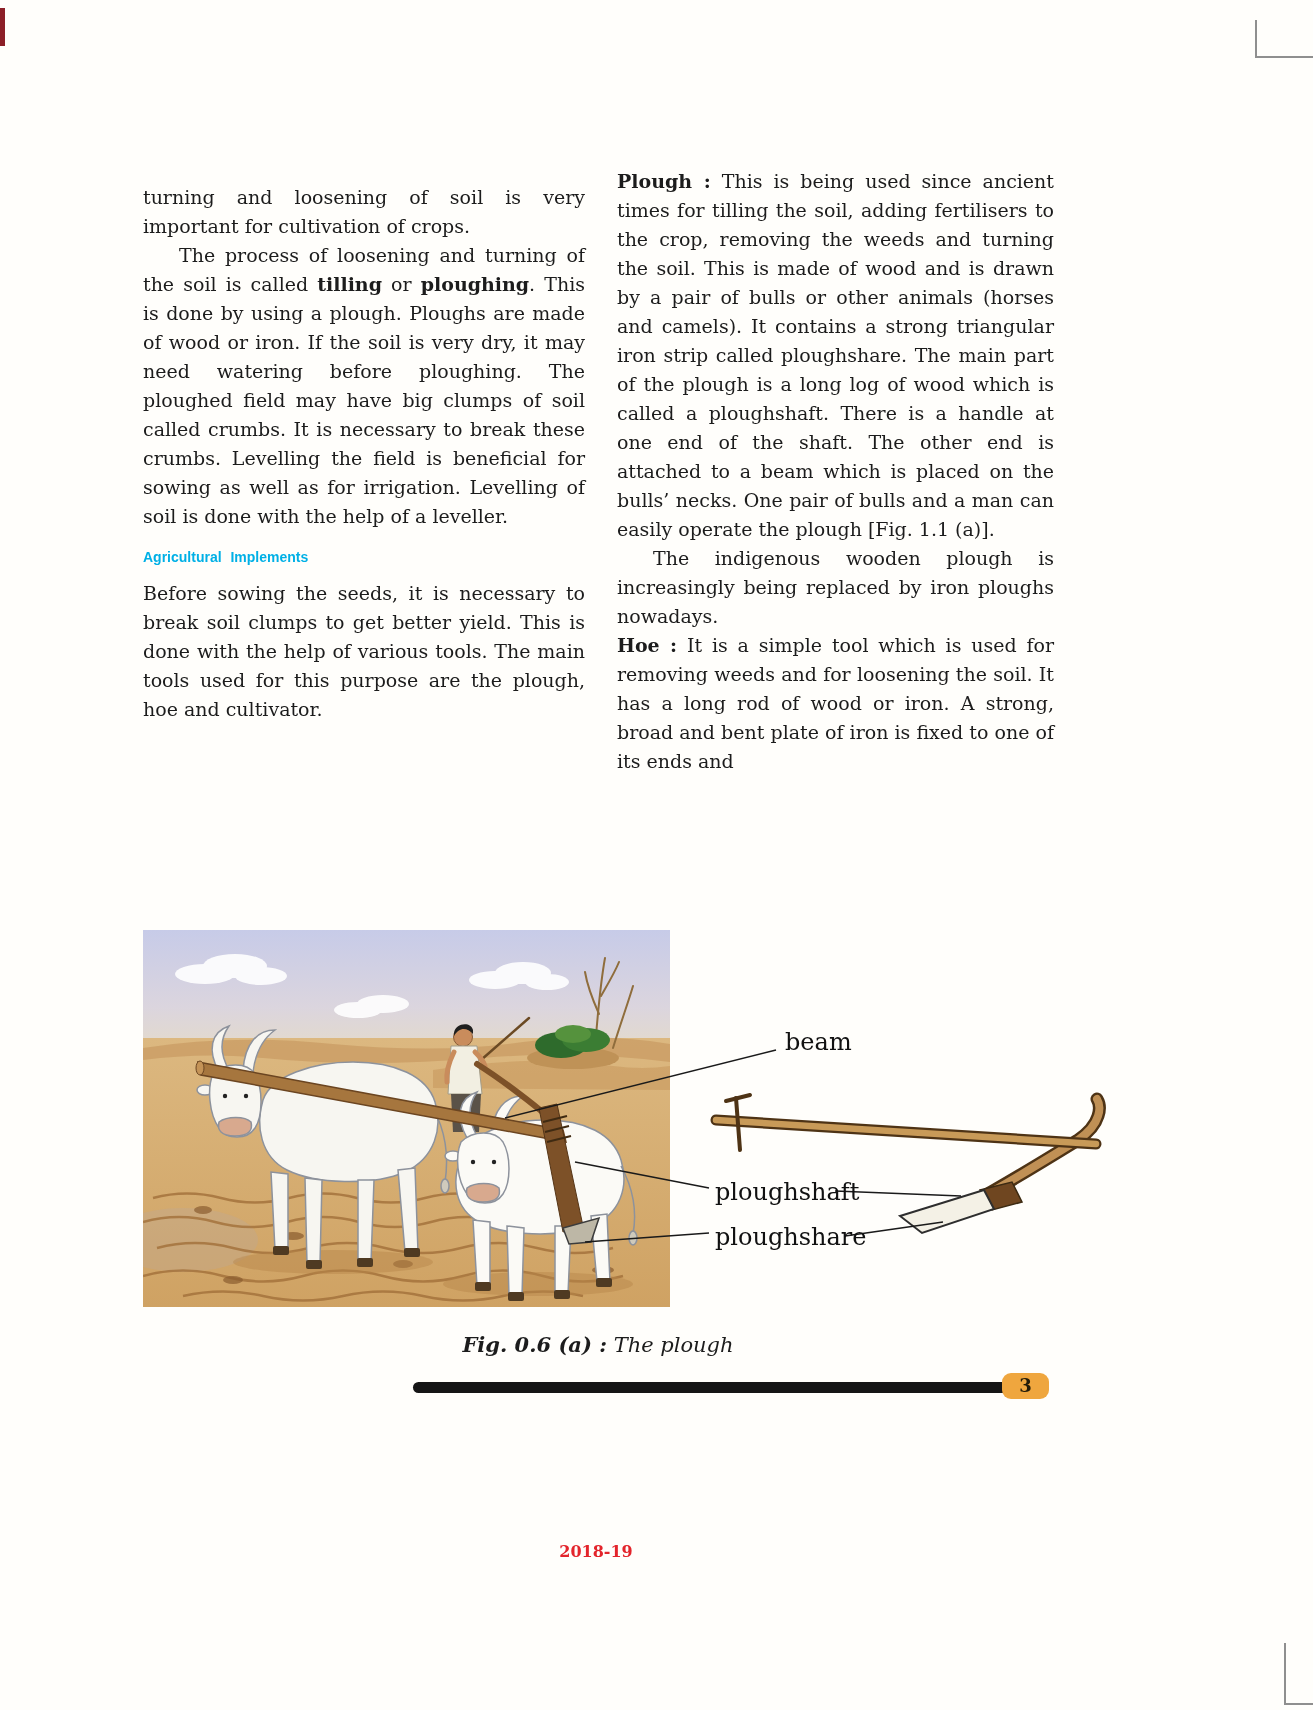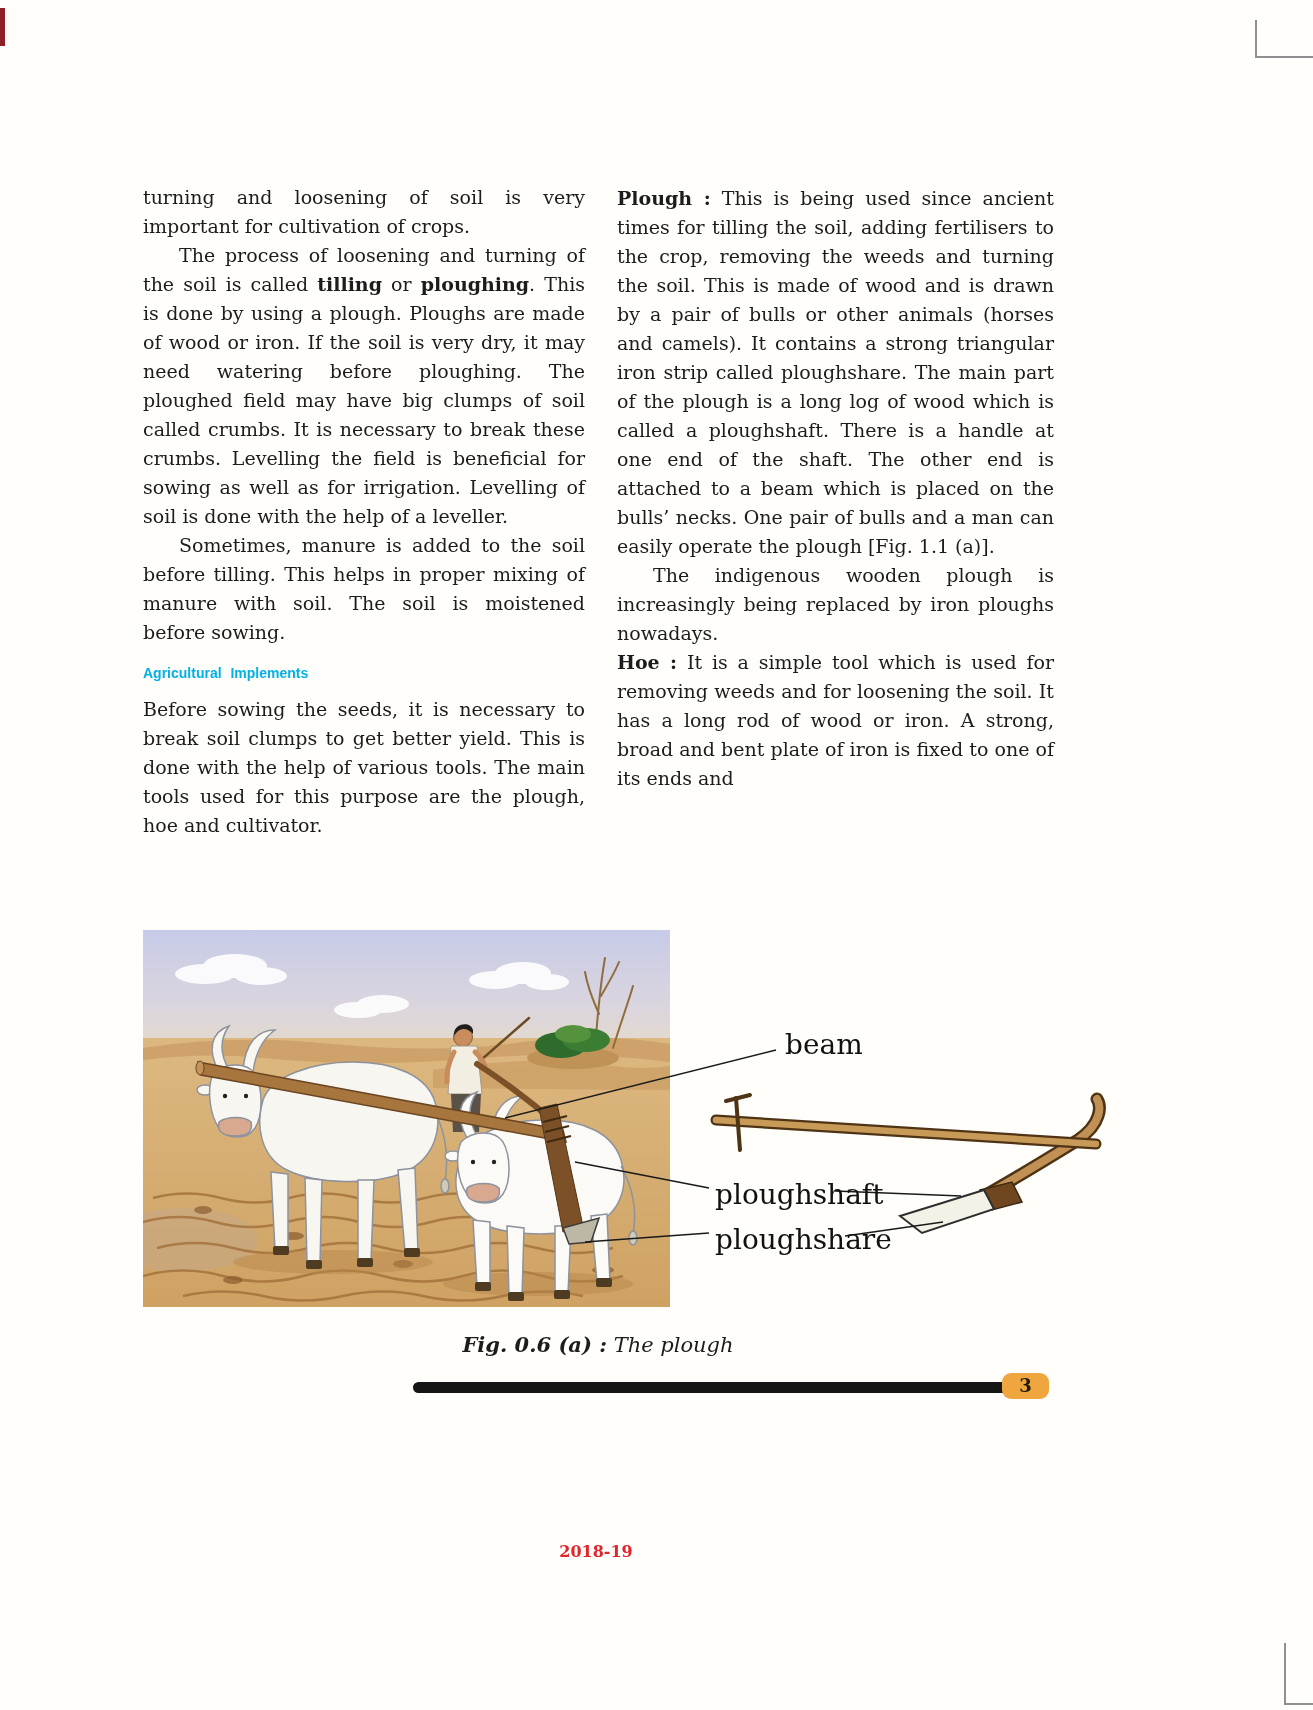--- a/index.html
+++ b/index.html
@@ -7,33 +7,33 @@
   .page {
     position:relative; width:1313px; height:1710px;
     background:#fffefb; overflow:hidden;
     font-family:"DejaVu Serif","Liberation Serif",serif; color:#1c1c1c;
   }
   
   .textcol { position:absolute; width:442px; text-align:justify; font-size:19px; line-height:29px; }
   .textcol p { margin:0; }
   .indent { text-indent:36px; }
   #left-col  { left:143px; top:183px; }
-  #right-col { left:617px; top:184px; width:437px; }
+  #right-col { left:617px; top:167px; width:437px; }
   .section-heading {
     font-family:"Liberation Sans","DejaVu Sans",sans-serif;
     font-weight:bold; font-size:14px; color:#00b0e6;
     margin:12px 0 7px 0 !important; text-align:left; word-spacing:5px;
   }
   .lead-bold { font-weight:bold; }
   
   .figure { position:absolute; left:143px; top:930px; width:1027px; height:380px; }
   .photo   { position:absolute; left:0; top:0; width:527px; height:377px; }
   .diagram { position:absolute; left:527px; top:70px; width:500px; height:310px; }
   .leaders { position:absolute; left:0; top:0; width:1027px; height:380px; pointer-events:none; }
-  .fig-label { position:absolute; font-size:28px; color:#111; white-space:nowrap; }
+  .fig-label { position:absolute; font-size:24px; color:#111; white-space:nowrap; }
   #label-beam        { left:642px; top:98px;  }
   #label-ploughshaft { left:572px; top:248px; }
   #label-ploughshare { left:572px; top:293px; }
   .caption { position:absolute; left:143px; top:1332px; width:910px; text-align:center; font-size:21px; }
   .caption .cap-lead { font-weight:bold; font-style:italic; }
   .caption .cap-rest { font-style:italic; }
   
   .footer { position:absolute; left:143px; top:1372px; width:906px; height:30px; }
   .footer-bar { position:absolute; left:270px; right:8px; top:10px; height:11px; background:#151515; border-radius:6px; }
   .chapter-box {
@@ -63,21 +63,20 @@
 
 <div class="page">
 
   <div class="mark-topleft"></div>
   <div class="mark-topright"></div>
   <div class="mark-bottomright"></div>
 
   <div class="textcol" id="left-col">
     <p>turning and loosening of soil is very important for cultivation of crops.</p>
     <p class="indent"><span>The process of loosening and turning of the soil is called </span><b>tilling</b><span> or </span><b>ploughing</b><span>. This is done by using a plough. Ploughs are made of wood or iron. If the soil is very dry, it may need watering before ploughing. The ploughed field may have big clumps of soil called crumbs. It is necessary to break these crumbs. Levelling the field is beneficial for sowing as well as for irrigation. Levelling of soil is done with the help of a leveller.</span></p>
-    <p class="indent">Sometimes, manure is added to the soil before tilling. This helps in proper mixing of manure with soil. The soil is moistened before sowing.</p>
     <p class="section-heading">Agricultural Implements</p>
     <p>Before sowing the seeds, it is necessary to break soil clumps to get better yield. This is done with the help of various tools. The main tools used for this purpose are the plough, hoe and cultivator.</p>
   </div>
 
   <div class="textcol" id="right-col">
     <p><b class="lead-bold">Plough :</b><span> This is being used since ancient times for tilling the soil, adding fertilisers to the crop, removing the weeds and turning the soil. This is made of wood and is drawn by a pair of bulls or other animals (horses and camels). It contains a strong triangular iron strip called ploughshare. The main part of the plough is a long log of wood which is called a ploughshaft. There is a handle at one end of the shaft. The other end is attached to a beam which is placed on the bulls’ necks. One pair of bulls and a man can easily operate the plough [Fig. 1.1 (a)].</span></p>
     <p class="indent">The indigenous wooden plough is increasingly being replaced by iron ploughs nowadays.</p>
     <p><b class="lead-bold">Hoe :</b><span> It is a simple tool which is used for removing weeds and for loosening the soil. It has a long rod of wood or iron. A strong, broad and bent plate of iron is fixed to one of its ends and</span></p>
   </div>
 

